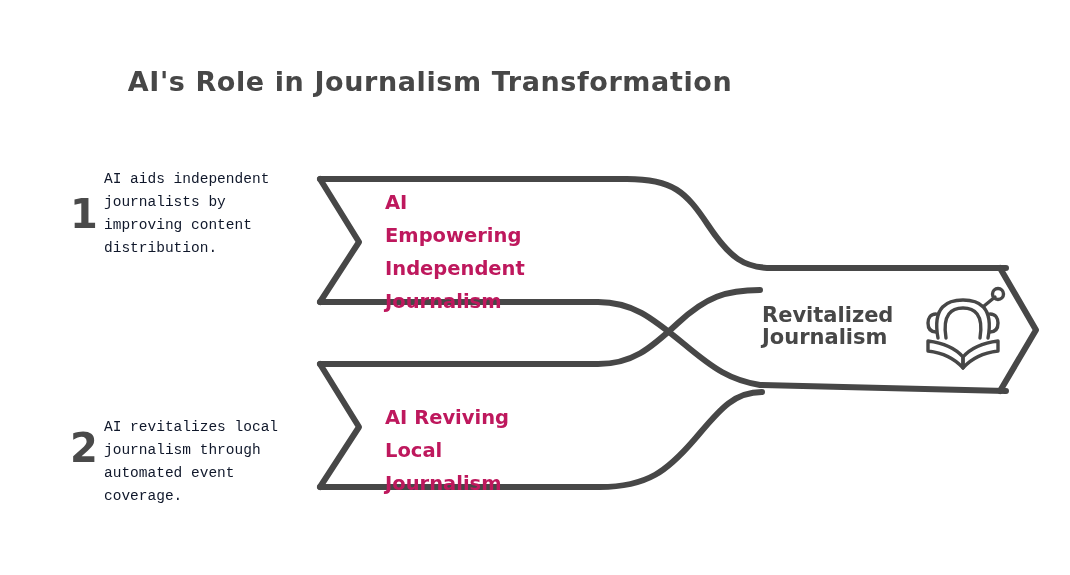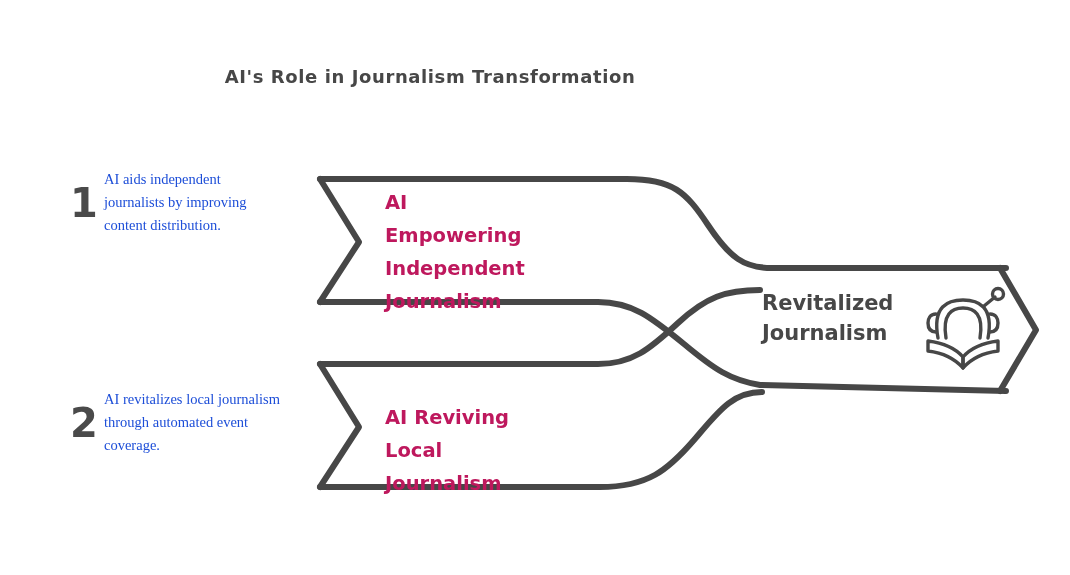--- a/index.html
+++ b/index.html
@@ -22,21 +22,21 @@
   }
 
   
   .title {
     position: absolute;
     left: 0;
     top: 66px;
     width: 860px;
     text-align: center;
     font-family: "DejaVu Sans", sans-serif;
-    font-size: 18px;
+    font-size: 27px;
     font-weight: bold;
     letter-spacing: 0.6px;
     color: #474747;
     white-space: nowrap;
   }
 
   
   #flow {
     position: absolute;
     left: 0;
@@ -69,53 +69,53 @@
     font-family: "DejaVu Sans", sans-serif;
     font-size: 40px;
     font-weight: bold;
     color: #4a4a4a;
     line-height: 1;
     width: 34px;
     text-align: left;
     flex: 0 0 34px;
   }
   .step-text {
-    font-family: Liberation Serif, serif;
+    font-family: Liberation Mono, monospace;
     font-size: 14.5px;
     font-weight: normal;
     line-height: 23px;
-    color: #1d4ed8;
+    color: #0f172a;
   }
   #step-1 { left: 70px; top: 168px; width: 240px; }
   #step-1 .step-text { width: 176px; }
   #step-2 { left: 70px; top: 388px; width: 240px; }
-  #step-2 .step-text { width: 186px; }
+  #step-2 .step-text { width: 186px; margin-top: 28px; }
 
   
   .band-label {
     position: absolute;
     font-family: "DejaVu Sans", sans-serif;
     font-size: 19.5px;
     font-weight: bold;
     line-height: 33px;
     color: #be185d;
     white-space: pre-line;
   }
   #label-band-1 { left: 385px; top: 186px; width: 215px; }
   #label-band-2 { left: 385px; top: 401px; width: 215px; }
 
   #label-outcome {
     position: absolute;
     left: 762px;
-    top: 288px;
+    top: 304px;
     width: 175px;
     font-family: "DejaVu Sans", sans-serif;
     font-size: 21px;
     font-weight: bold;
-    line-height: 30px;
+    line-height: 22px;
     color: #474747;
     white-space: pre-line;
   }
 </style>
 </head>
 <body>
 
 <div id="canvas">
 
   <div class="title">AI's Role in Journalism Transformation</div>

